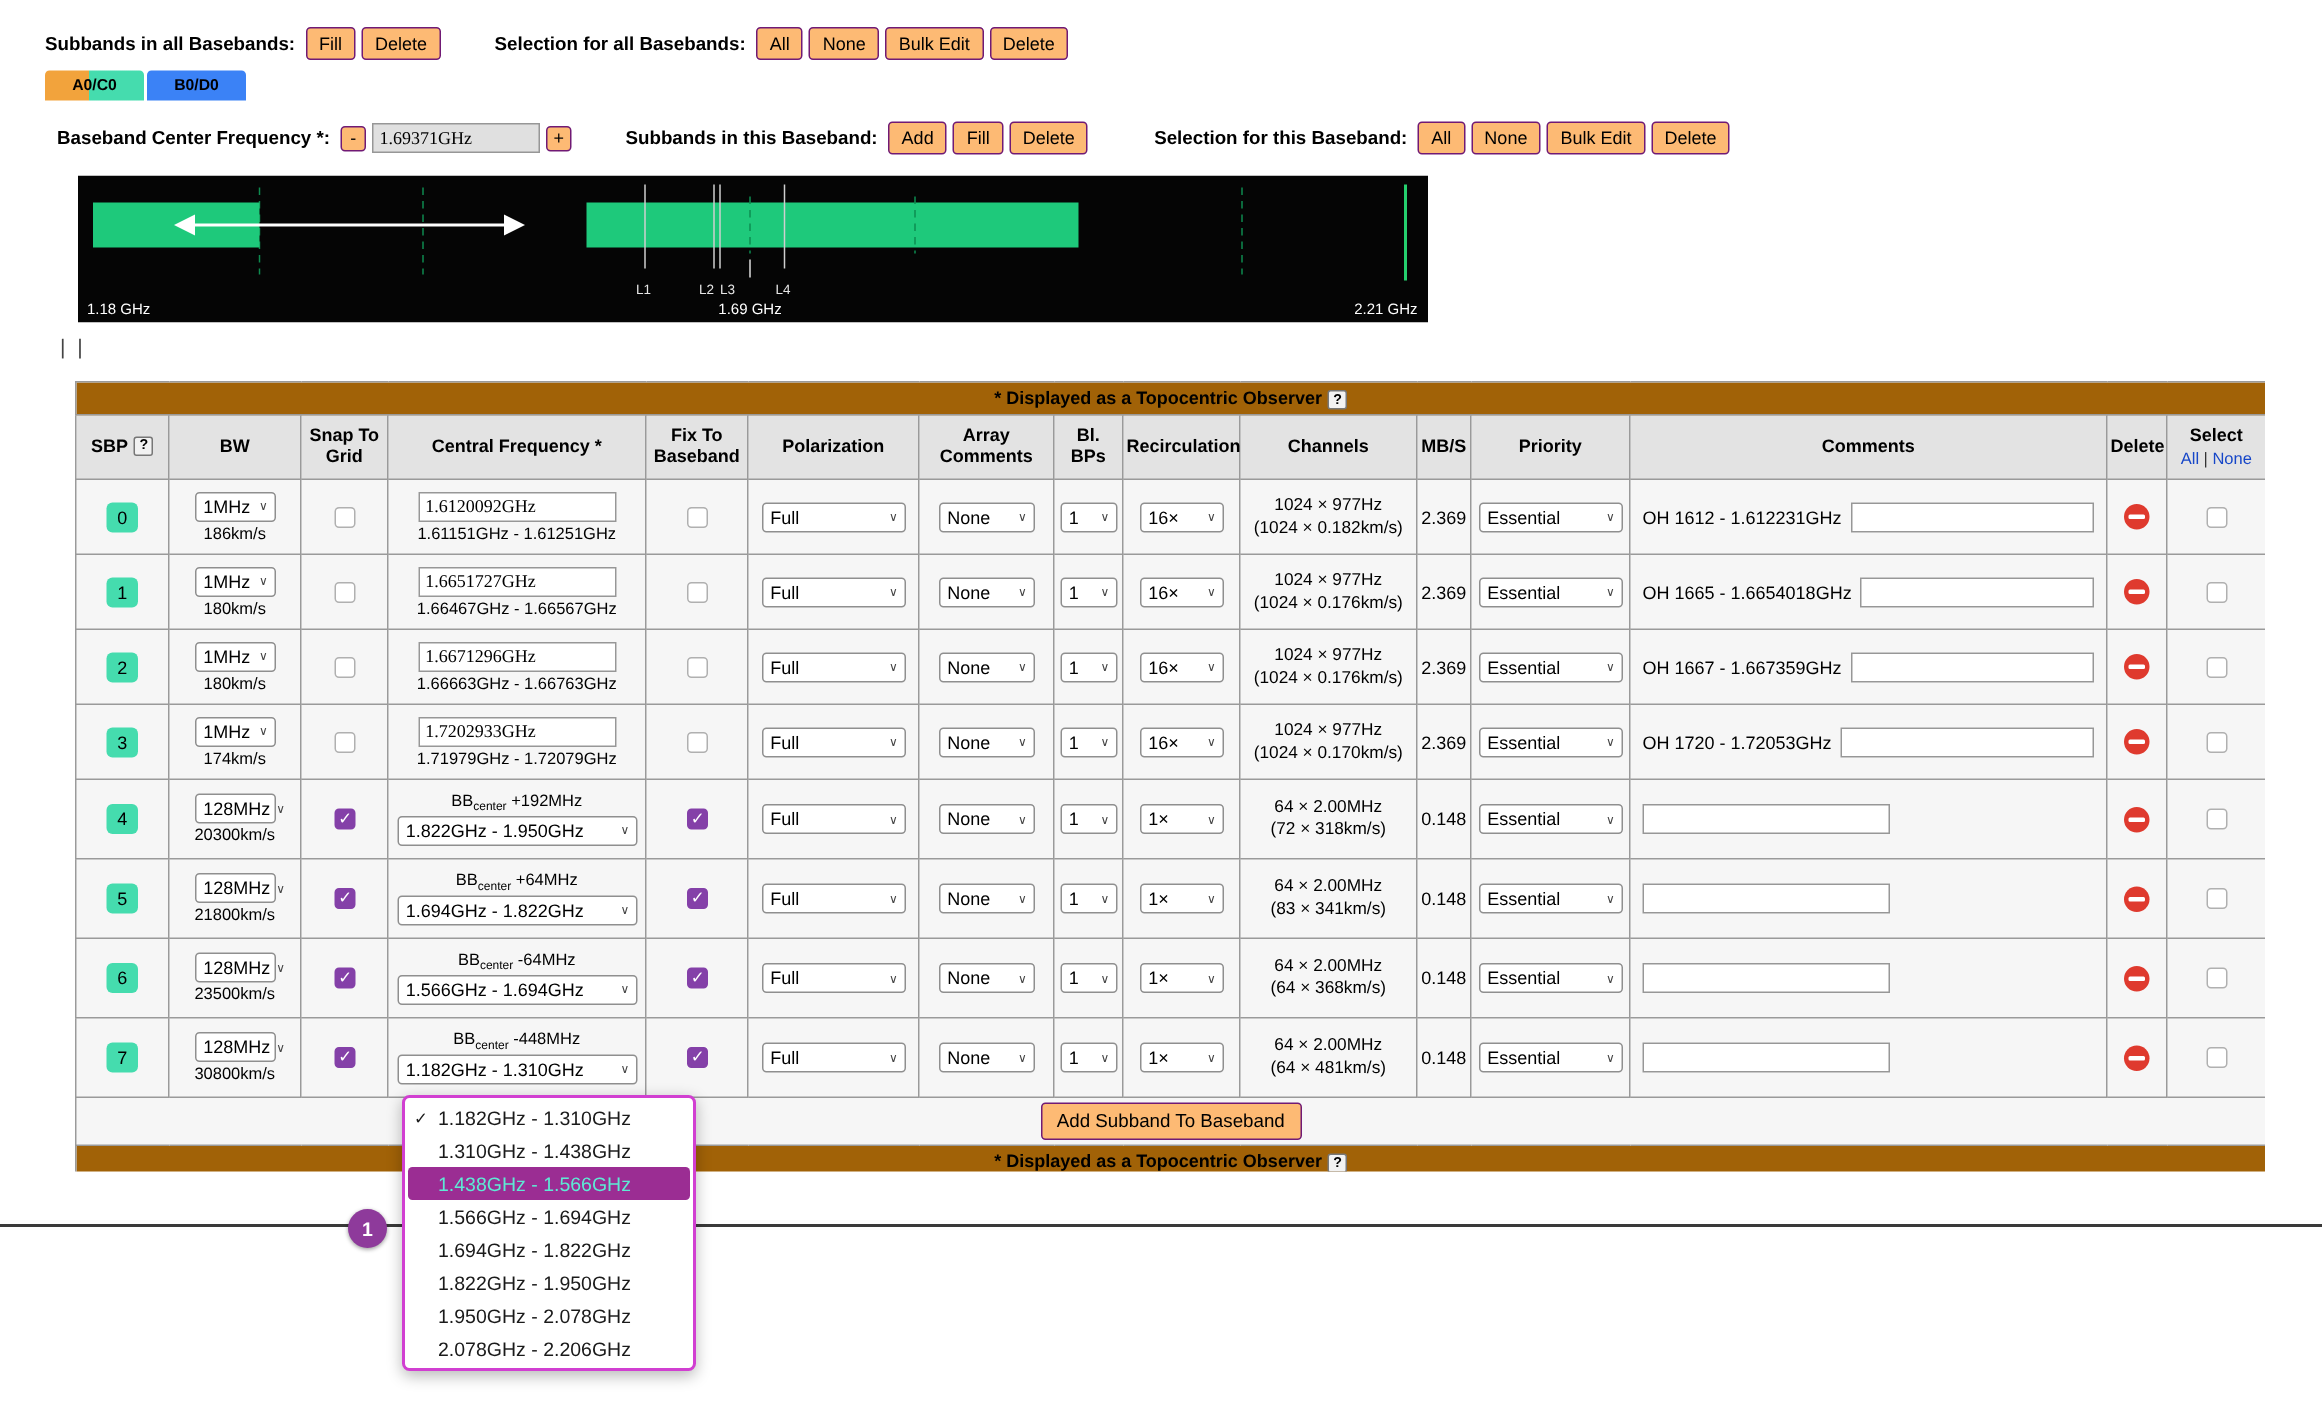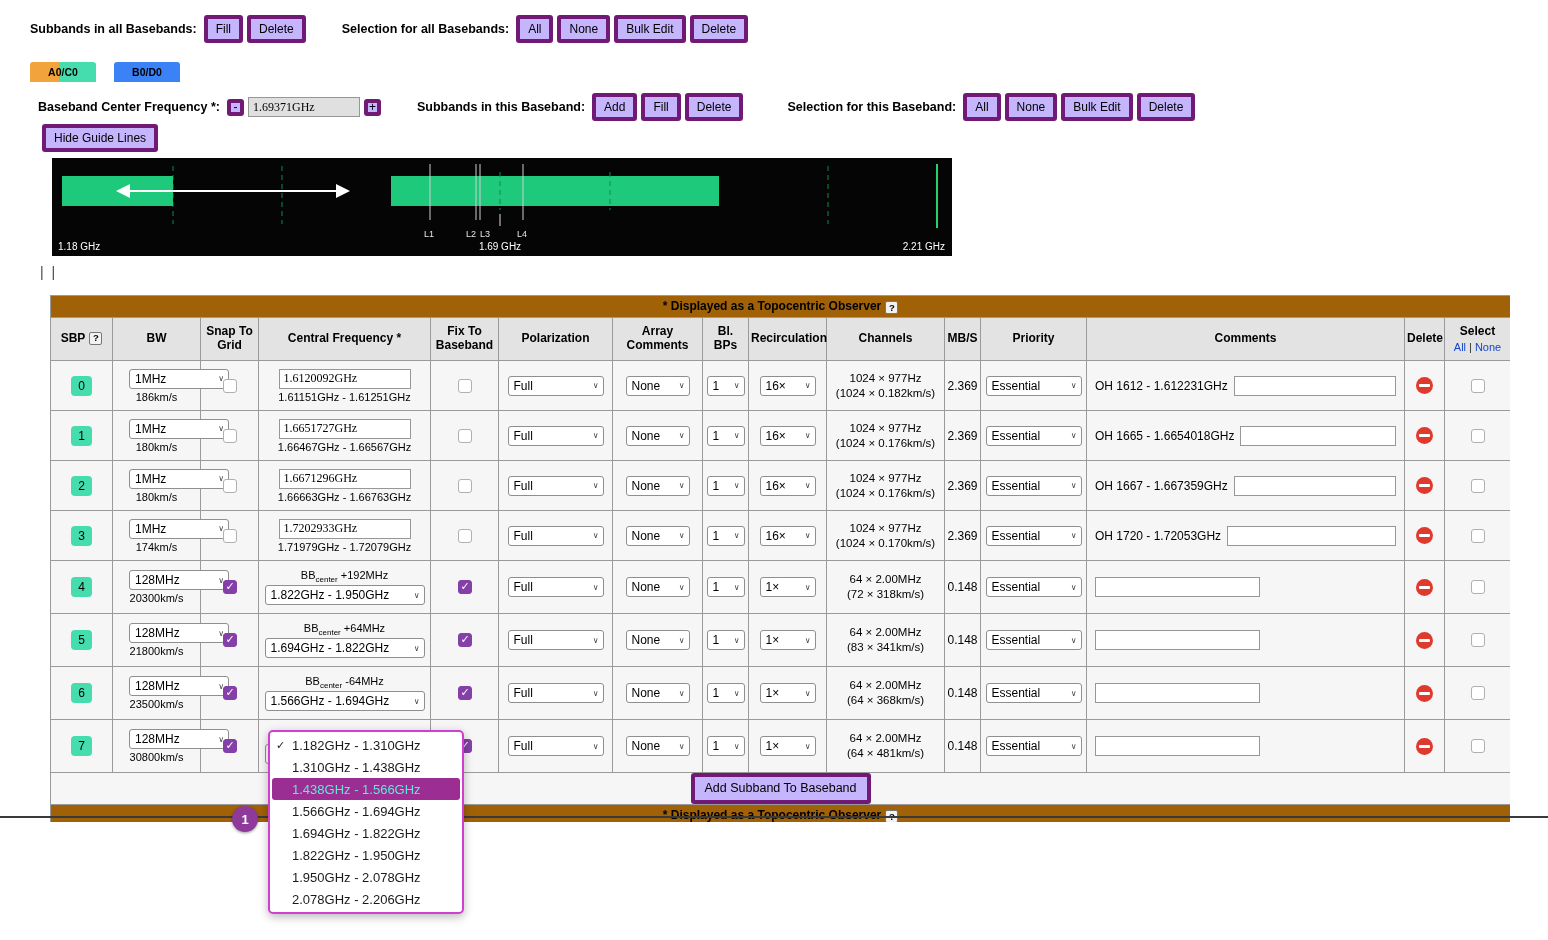--- a/index.html
+++ b/index.html
@@ -7,27 +7,27 @@
   body { font-family:"Liberation Sans","DejaVu Sans",sans-serif; color:#000; }
   .page { position:relative; width:1548px; height:940px; overflow:hidden; background:#fff; }
 
   
   .toolbar { display:flex; align-items:center; font-size:12.5px; }
   .toolbar1 { margin:16px 0 0 30px; height:26px; }
   .toolbar2 { margin:12px 0 0 38px; height:26px; }
   .bold-label { font-weight:bold; font-size:12.5px; white-space:nowrap; margin-right:7px; }
   .gap-left { margin-left:32px; }
   .gap-left-lg { margin-left:40px; }
-  button { font-family:inherit; font-size:12px; background:#c4b5fd; border:4px solid #701a75; border-radius:3px; padding:2px 8px; line-height:1.35; color:#000; margin-right:4px; }
+  button { font-family:inherit; font-size:12px; background:#fdba74; border:1px solid #701a75; border-radius:3px; padding:2px 8px; line-height:1.35; color:#000; margin-right:4px; }
   .btn-sq { width:17px; height:17px; padding:0; display:inline-flex; align-items:center; justify-content:center; font-size:12px; margin-right:4px; }
   .text-input { border:1px solid #979797; background:#fff; height:20px; font-size:12px; font-family:Liberation Serif, serif; padding:0 4px; }
   .bb-freq-input { width:112px; background:#e0e0e0; margin-right:4px; }
 
   
-  .tabs { display:flex; margin:20px 0 0 30px; height:20px; gap:18px; }
+  .tabs { display:flex; margin:5px 0 0 30px; height:20px; gap:2px; }
   .tab { width:66px; display:flex; align-items:center; justify-content:center; font-size:10.5px; font-weight:bold; border-radius:3px 3px 0 0; color:#000; }
   .tab-a { background:linear-gradient(to right,#f2a33c 0 44%,#45dcae 44%); }
   .tab-b { background:#3b82f6; }
 
   .guide-row { margin:4px 0 0 42px; height:22px; }
 
   
   .viz { margin:12px 0 0 52px; width:900px; height:98px; }
   .viz-label { fill:#fff; font-size:10px; font-family:"Liberation Sans",sans-serif; }
   .viz-sm { fill:#e6e6e6; font-size:9px; font-family:"Liberation Sans",sans-serif; }
@@ -46,21 +46,21 @@
 
   .help { display:inline-flex; align-items:center; justify-content:center; width:13px; height:13px; border:1px solid #777; border-radius:2px; background:#f2f2f2; font-size:9.5px; font-weight:bold; margin-left:4px; vertical-align:middle; }
   .sel-links { font-size:11px; font-weight:normal; margin-top:2px; }
   .sel-links .link { color:#1646c8; cursor:pointer; }
   .sel-links .sep { color:#333; padding:0 3px; }
 
   .sbp-badge { display:inline-flex; align-items:center; justify-content:center; min-width:21px; height:20px; background:#45dcae; border-radius:4px; font-size:12px; padding:0 3px; }
 
   .select { display:inline-flex; align-items:center; justify-content:space-between; background:#fff; border:1px solid #8f8f8f; border-radius:3px; height:20px; padding:0 4px 0 5px; font-size:12px; gap:4px; margin:0 auto; }
   .select .chev { font-size:8px; color:#444; }
-  .w38{width:38px;} .w56{width:56px;} .w64{width:64px;} .w78{width:100px;margin-left:16px;} .w96{width:96px;} .w160{width:160px;}
+  .w38{width:38px;} .w56{width:56px;} .w64{width:64px;} .w78{width:54px;} .w96{width:96px;} .w160{width:160px;}
 
   .sub-note { font-size:11px; margin-top:2px; }
   .cf-input { width:132px; display:block; margin:0 auto; }
   .cf-range { font-size:11px; margin-top:2px; }
   .bb-label { font-size:11px; margin-bottom:1px; text-align:center; }
   .bb-label sub { font-size:8px; }
   .ch-line { font-size:11.5px; line-height:1.3; }
 
   .checkbox { display:inline-block; width:14px; height:14px; border:1px solid #b0b0b0; border-radius:3px; background:#fff; position:relative; vertical-align:middle; }
   .checkbox.checked { background:#8440a8; border-color:#8440a8; }
@@ -114,23 +114,20 @@
     <button>Add</button>
     <button>Fill</button>
     <button>Delete</button>
     <span class="bold-label gap-left-lg">Selection for this Baseband:</span>
     <button>All</button>
     <button>None</button>
     <button>Bulk Edit</button>
     <button>Delete</button>
   </div>
 
-  <div class="guide-row">
-    <button>Hide Guide Lines</button>
-  </div>
 
   <div class="viz">
     <svg width="900" height="98">
       <rect x="0" y="0" width="900" height="98" fill="#050505"></rect>
 
       <line x1="121" y1="8" x2="121" y2="66" stroke="#0e8a4f" stroke-dasharray="5 4"></line>
       <line x1="230" y1="8" x2="230" y2="66" stroke="#0e8a4f" stroke-dasharray="5 4"></line>
       <line x1="776" y1="8" x2="776" y2="66" stroke="#0e8a4f" stroke-dasharray="5 4"></line>
       <line x1="885" y1="6" x2="885" y2="70" stroke="#25d06e" stroke-width="2"></line>
 

